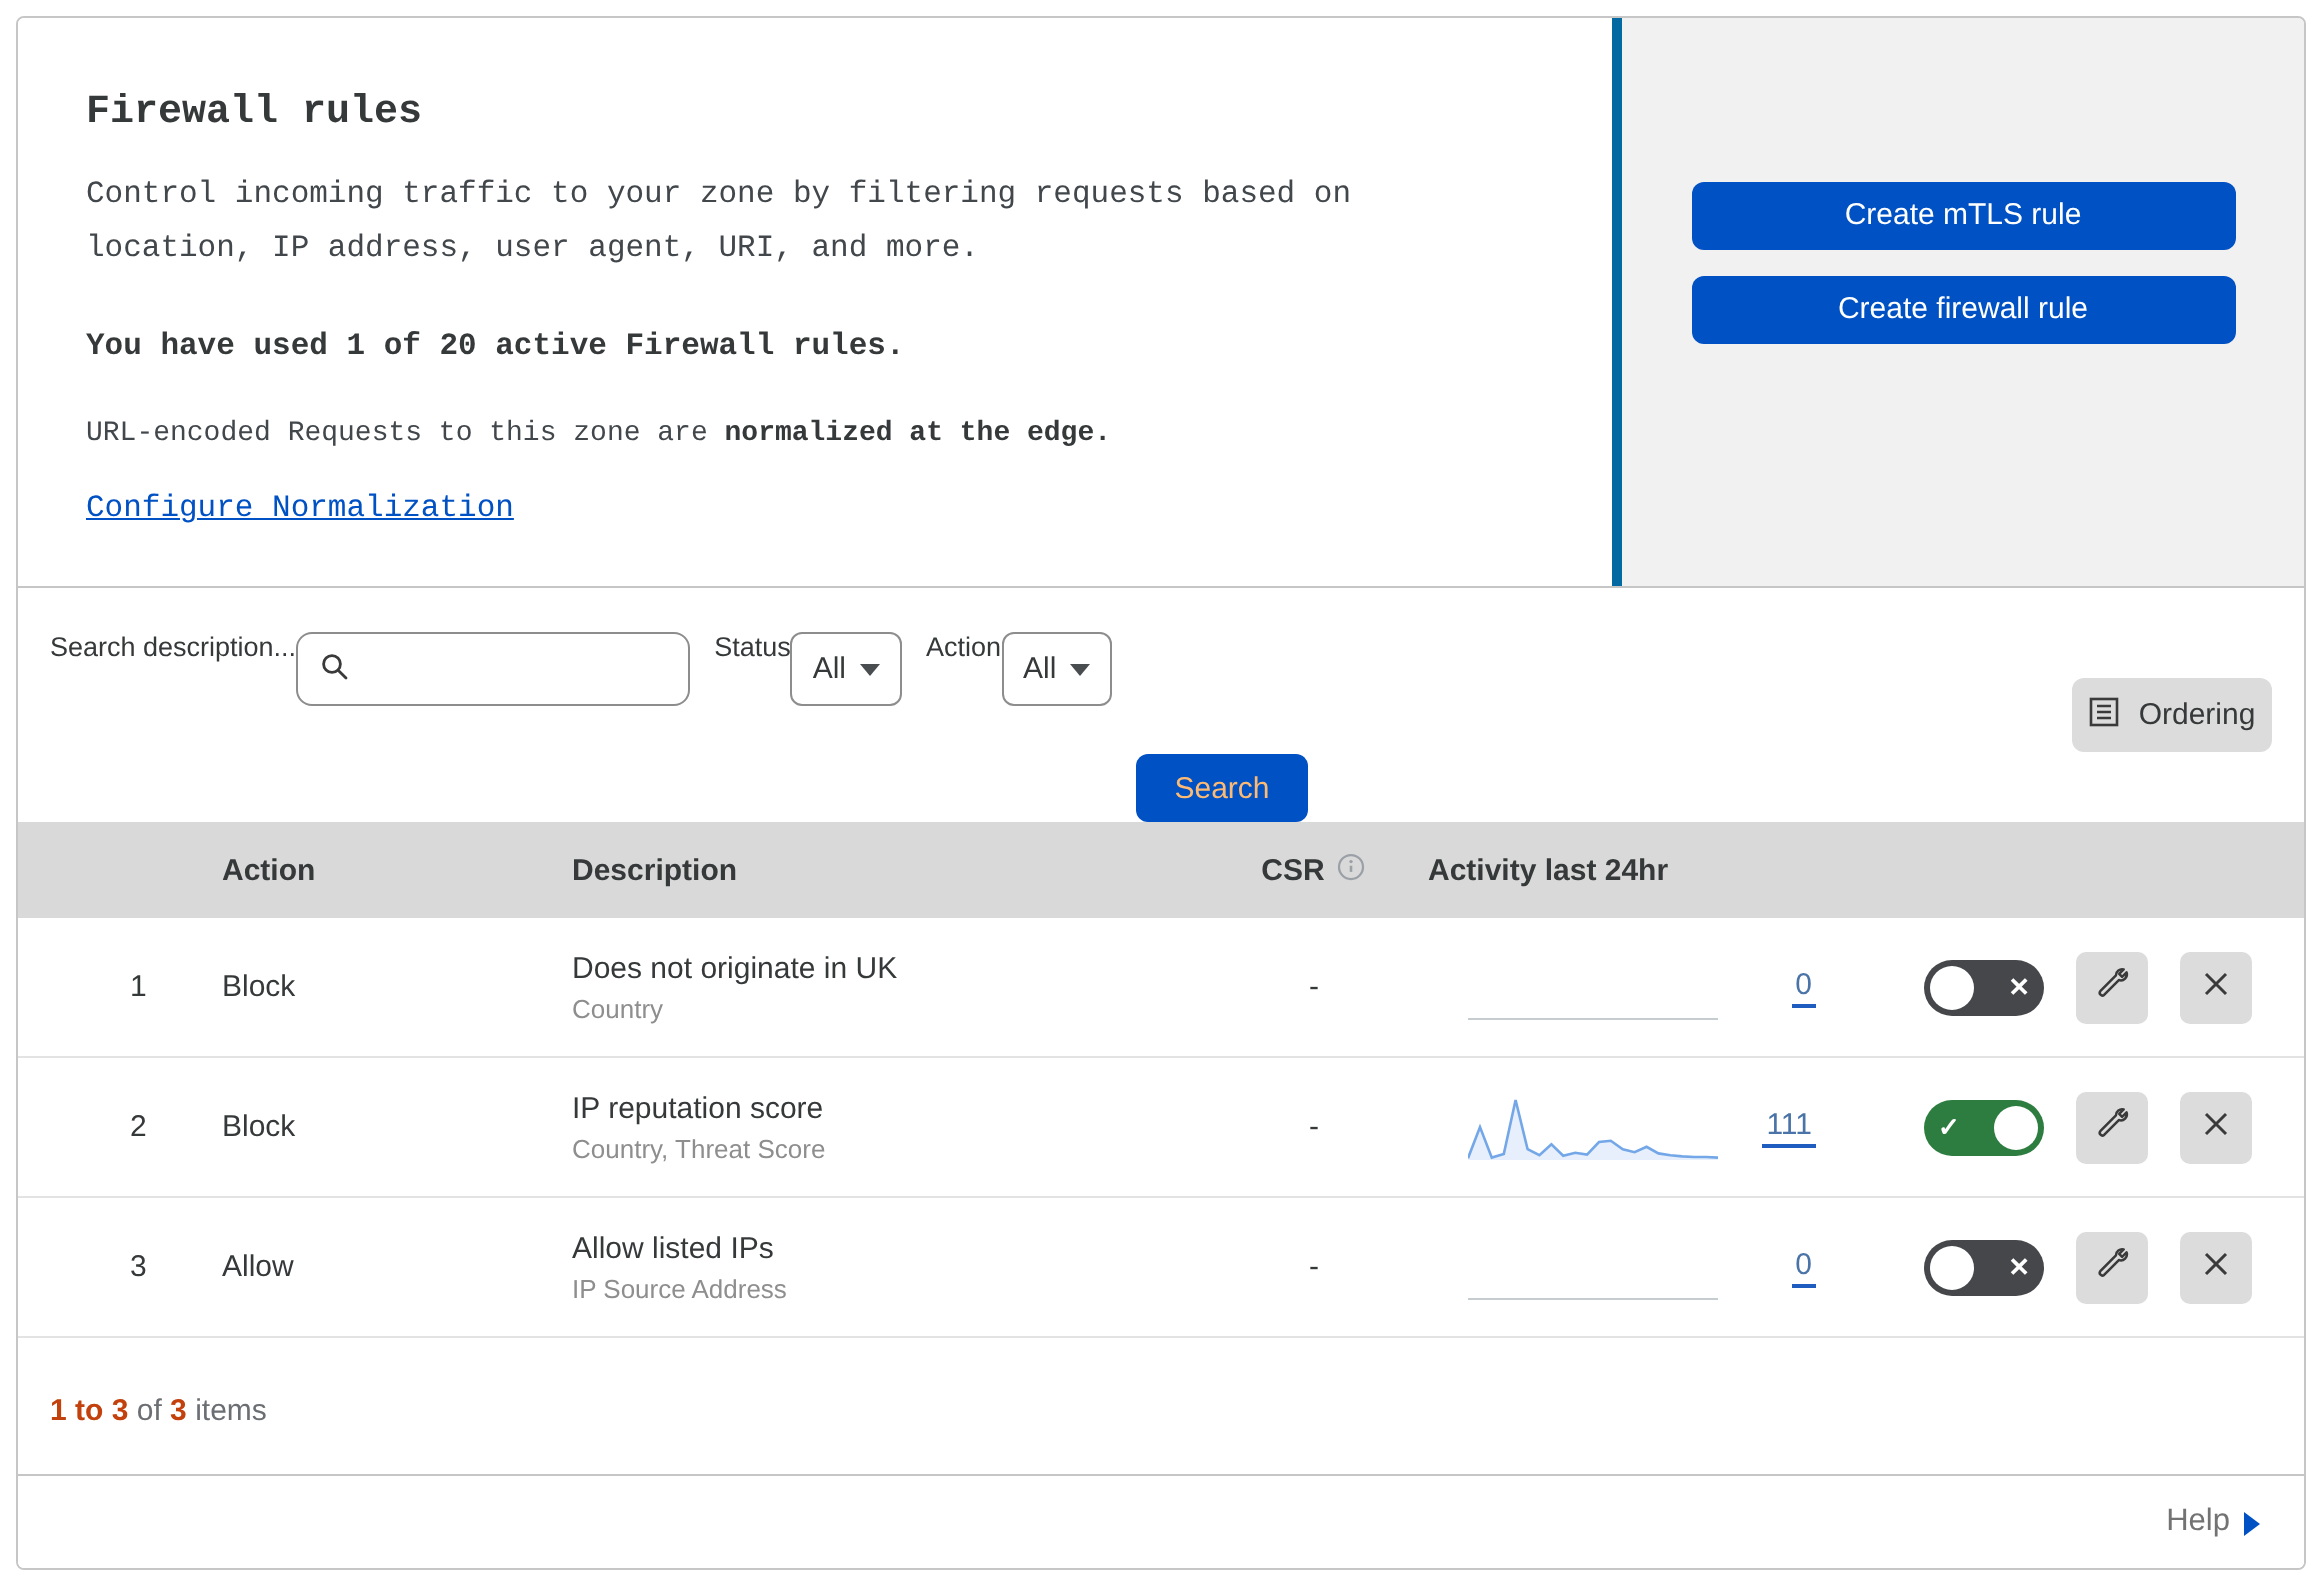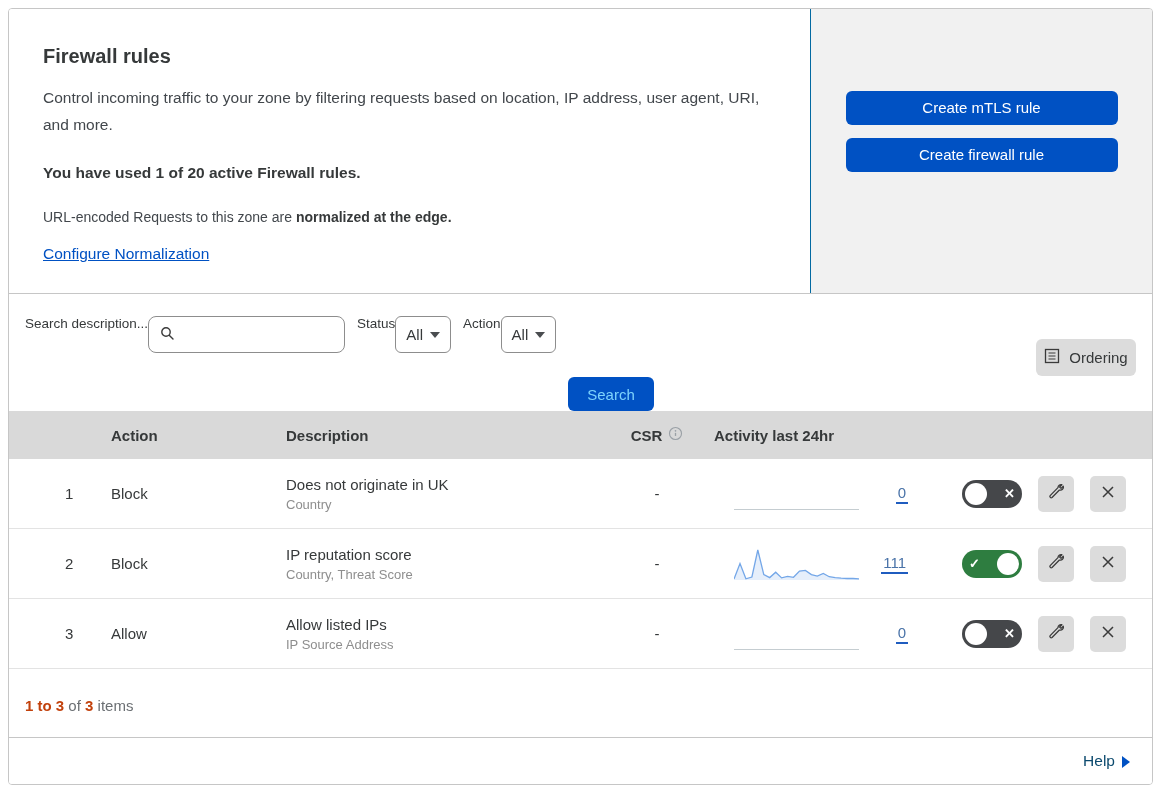--- a/index.html
+++ b/index.html
@@ -12,21 +12,21 @@
   .outer {
     width: 1145px;
     margin: 8px;
     border: 1px solid #c6c6c6;
     border-radius: 4px;
     background: #fff;
     overflow: hidden;
   }
   
   .top-section { display: flex; height: 285px; border-bottom: 1px solid #c6c6c6; }
-  .top-left { flex: 1; padding: 36px 40px 0 34px; border-right: 1px solid #0369a1; background: #fff; }
+  .top-left { flex: 1; padding: 36px 40px 0 34px; border-right: 5px solid #0369a1; background: #fff; font-family: Liberation Mono, monospace; }
   .page-title { font-size: 20px; font-weight: 600; color: #36393a; margin-bottom: 16px; }
   .page-desc { font-size: 15.5px; line-height: 1.75; color: #42474c; max-width: 728px; }
   .usage-line { font-size: 15.5px; font-weight: 700; color: #36393a; margin-top: 26px; }
   .norm-line { font-size: 14px; color: #42474c; margin-top: 27px; }
   .norm-line b { color: #36393a; }
   .norm-link {
     display: inline-block; margin-top: 20px; font-size: 15.5px;
     color: #0051c3; text-decoration: underline; cursor: pointer;
   }
   .top-right {
@@ -57,21 +57,21 @@
   .select-box {
     height: 37px; border: 1px solid #8d8d8d; border-radius: 6px; background: #fff;
     display: flex; align-items: center; gap: 7px; padding: 0 10px;
     font-size: 15px; color: #36393a; cursor: pointer;
   }
   .caret-down {
     width: 0; height: 0; border-left: 5px solid transparent;
     border-right: 5px solid transparent; border-top: 6px solid #4a4d50;
   }
   .btn-search {
-    height: 34px; padding: 0 19px; background: #0051c3; color: #7dd3fc; border: none;
+    height: 34px; padding: 0 19px; background: #0051c3; color: #fdba74; border: none;
     border-radius: 6px; font-size: 15px; cursor: pointer; align-self: flex-end;
     margin-top: 25px; font-family: "Liberation Sans", sans-serif;
   }
   .toolbar-spacer { flex: 1; }
   .btn-ordering {
     height: 37px; width: 100px; margin-top: 23px; background: #dcdcdc; border: none;
     border-radius: 6px; display: flex; align-items: center; justify-content: center;
     gap: 9px; font-size: 15px; color: #36393a; cursor: pointer;
     font-family: "Liberation Sans", sans-serif;
   }
@@ -119,21 +119,21 @@
   .tbl-footer {
     height: 69px; padding: 28px 0 0 16px; font-size: 15px; color: #6b6f73;
     border-bottom: 1px solid #c6c6c6; background: #fff;
   }
   .tbl-footer b { color: #c2410c; }
   .help-bar {
     height: 46px; display: flex; align-items: center; justify-content: flex-end;
     padding-right: 22px; background: #fff;
   }
   .help-link {
-    color: #0c4a6e; font-size: 15.5px; display: inline-flex; align-items: center;
+    color: #737373; font-size: 15.5px; display: inline-flex; align-items: center;
     gap: 7px; cursor: pointer;
   }
   .help-arrow {
     width: 0; height: 0; border-top: 6px solid transparent;
     border-bottom: 6px solid transparent; border-left: 8px solid #0051c3;
     margin-top: 2px;
   }
 </style>
 </head>
 <body>

